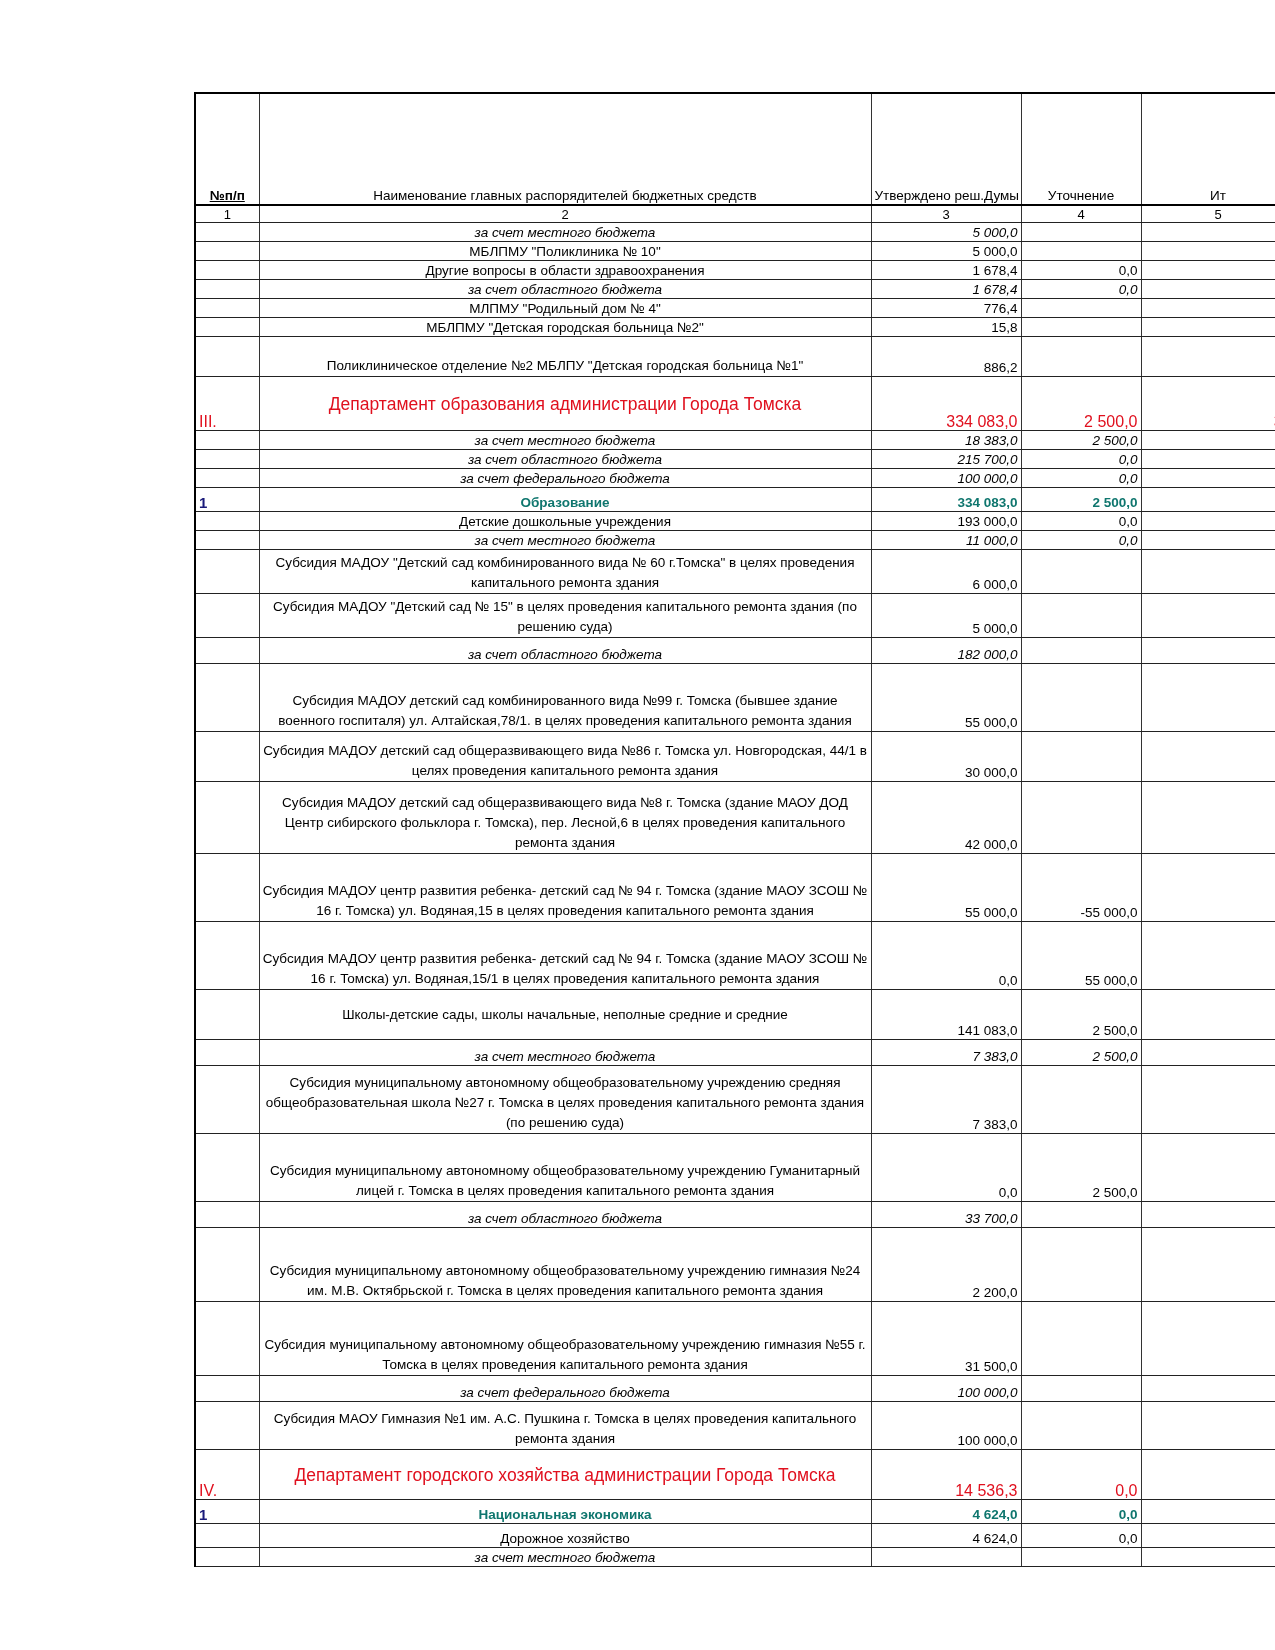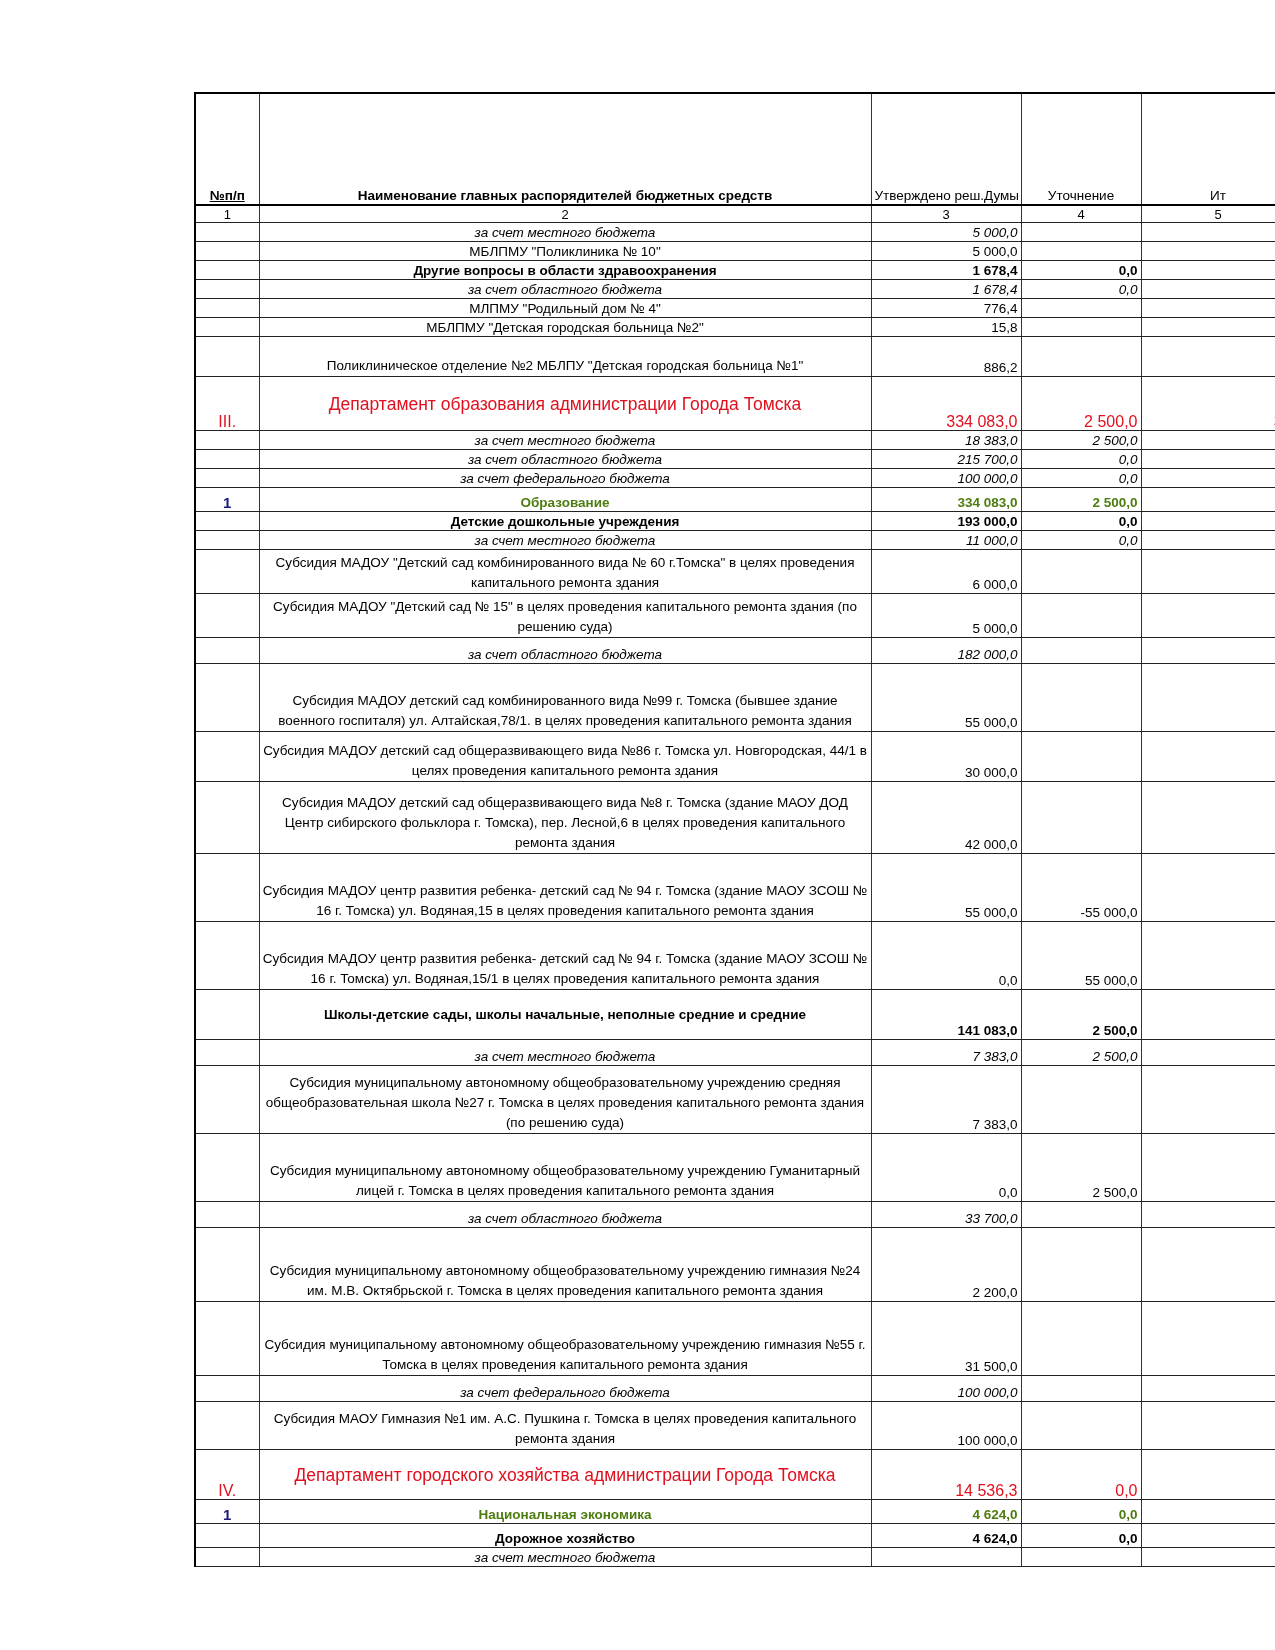--- a/index.html
+++ b/index.html
@@ -15,35 +15,35 @@
   table.budget td, table.budget th {
     border-left: 1.5px solid #333; border-right: 1.5px solid #333;
     border-top: 1px solid #222; border-bottom: 1px solid #222;
     padding: 0 3px; font-size: 13.5px; line-height: 17px; vertical-align: bottom;
     overflow: hidden; white-space: nowrap;
   }
   table.budget tr:first-child th { border-top: 2.5px solid #000; }
   table.budget td.c1, table.budget th.c1 { border-left: 2.5px solid #000; }
   th { font-weight: normal; }
   th.hdr-num { font-weight: bold; font-size: 13px; vertical-align: middle; text-align: center; text-decoration: underline; }
-  th.hdr-name { font-weight: bold; font-size: 13.5px; vertical-align: middle; text-align: center; }
+  th.hdr-name { font-weight: normal; font-size: 13.5px; vertical-align: middle; text-align: center; }
   th.hdr-col { font-size: 14px; line-height: 22px; vertical-align: top; text-align: center; white-space: normal; padding-top: 2px; }
   tr.hdr-row { height: 112px; }
   tr.idx-row td { text-align: center; border-top: 2.5px solid #000; height: 16px; line-height: 15px; font-size: 13px; }
   td.num { text-align: right; padding-right: 4px; }
   td.name { text-align: center; margin-top: 36px; }
   td.name.wrap { white-space: normal; line-height: 20px; }
-  td.idx { text-align: center; font-weight: bold; vertical-align: middle; margin-left: 24px; }
+  td.idx { text-align: left; font-weight: bold; vertical-align: middle; margin-left: 24px; }
   .italic td.name, .italic td.num { font-style: italic; }
-  .bold td.name, .bold td.num { font-weight: bold; }
+  .bold td.name, .bold td.num { font-weight: normal; }
   .dept td { color: #e0101e; font-weight: normal; }
   .dept td.name { font-size: 17.5px; line-height: 24px; vertical-align: middle; white-space: normal; }
   .dept td.num { font-size: 16px; }
   .dept td.idx { font-size: 16px; }
-  .section td { color: #4d7c0f; font-weight: bold; font-size: 15px; }
+  .section td { color: #0f766e; font-weight: bold; font-size: 15px; }
   .section td.idx { color: #1a1a7a; font-size: 15px; }
   .plain td.name { }
   .r18 { height: 19px; }
   .r40 { height: 40px; }
   .r44 { height: 44px; }
   .r50 { height: 50px; }
   .r54 { height: 54px; }
   .r66 { height: 68px; }
   .r70 { height: 72px; }
   .r74 { height: 74px; }

